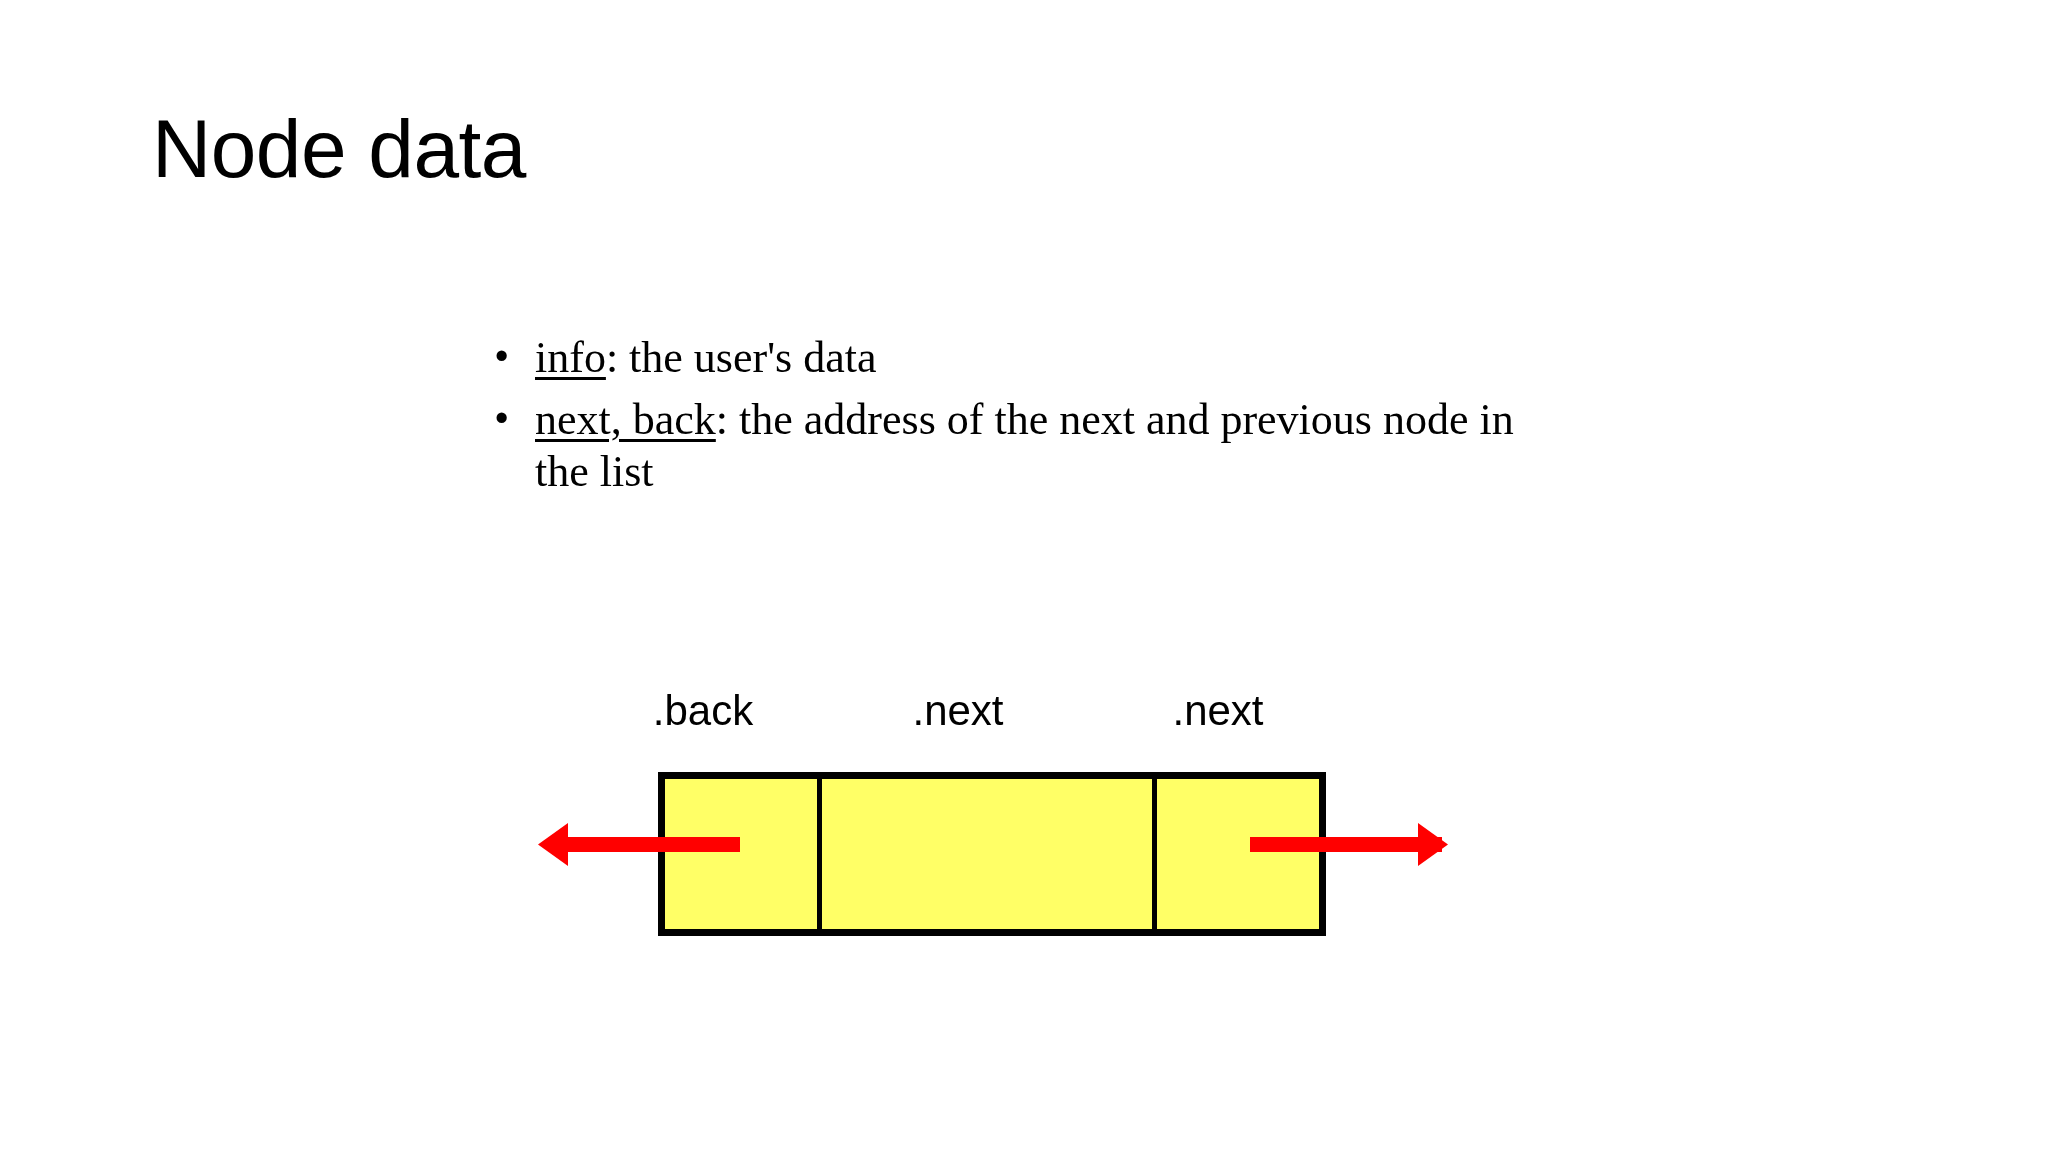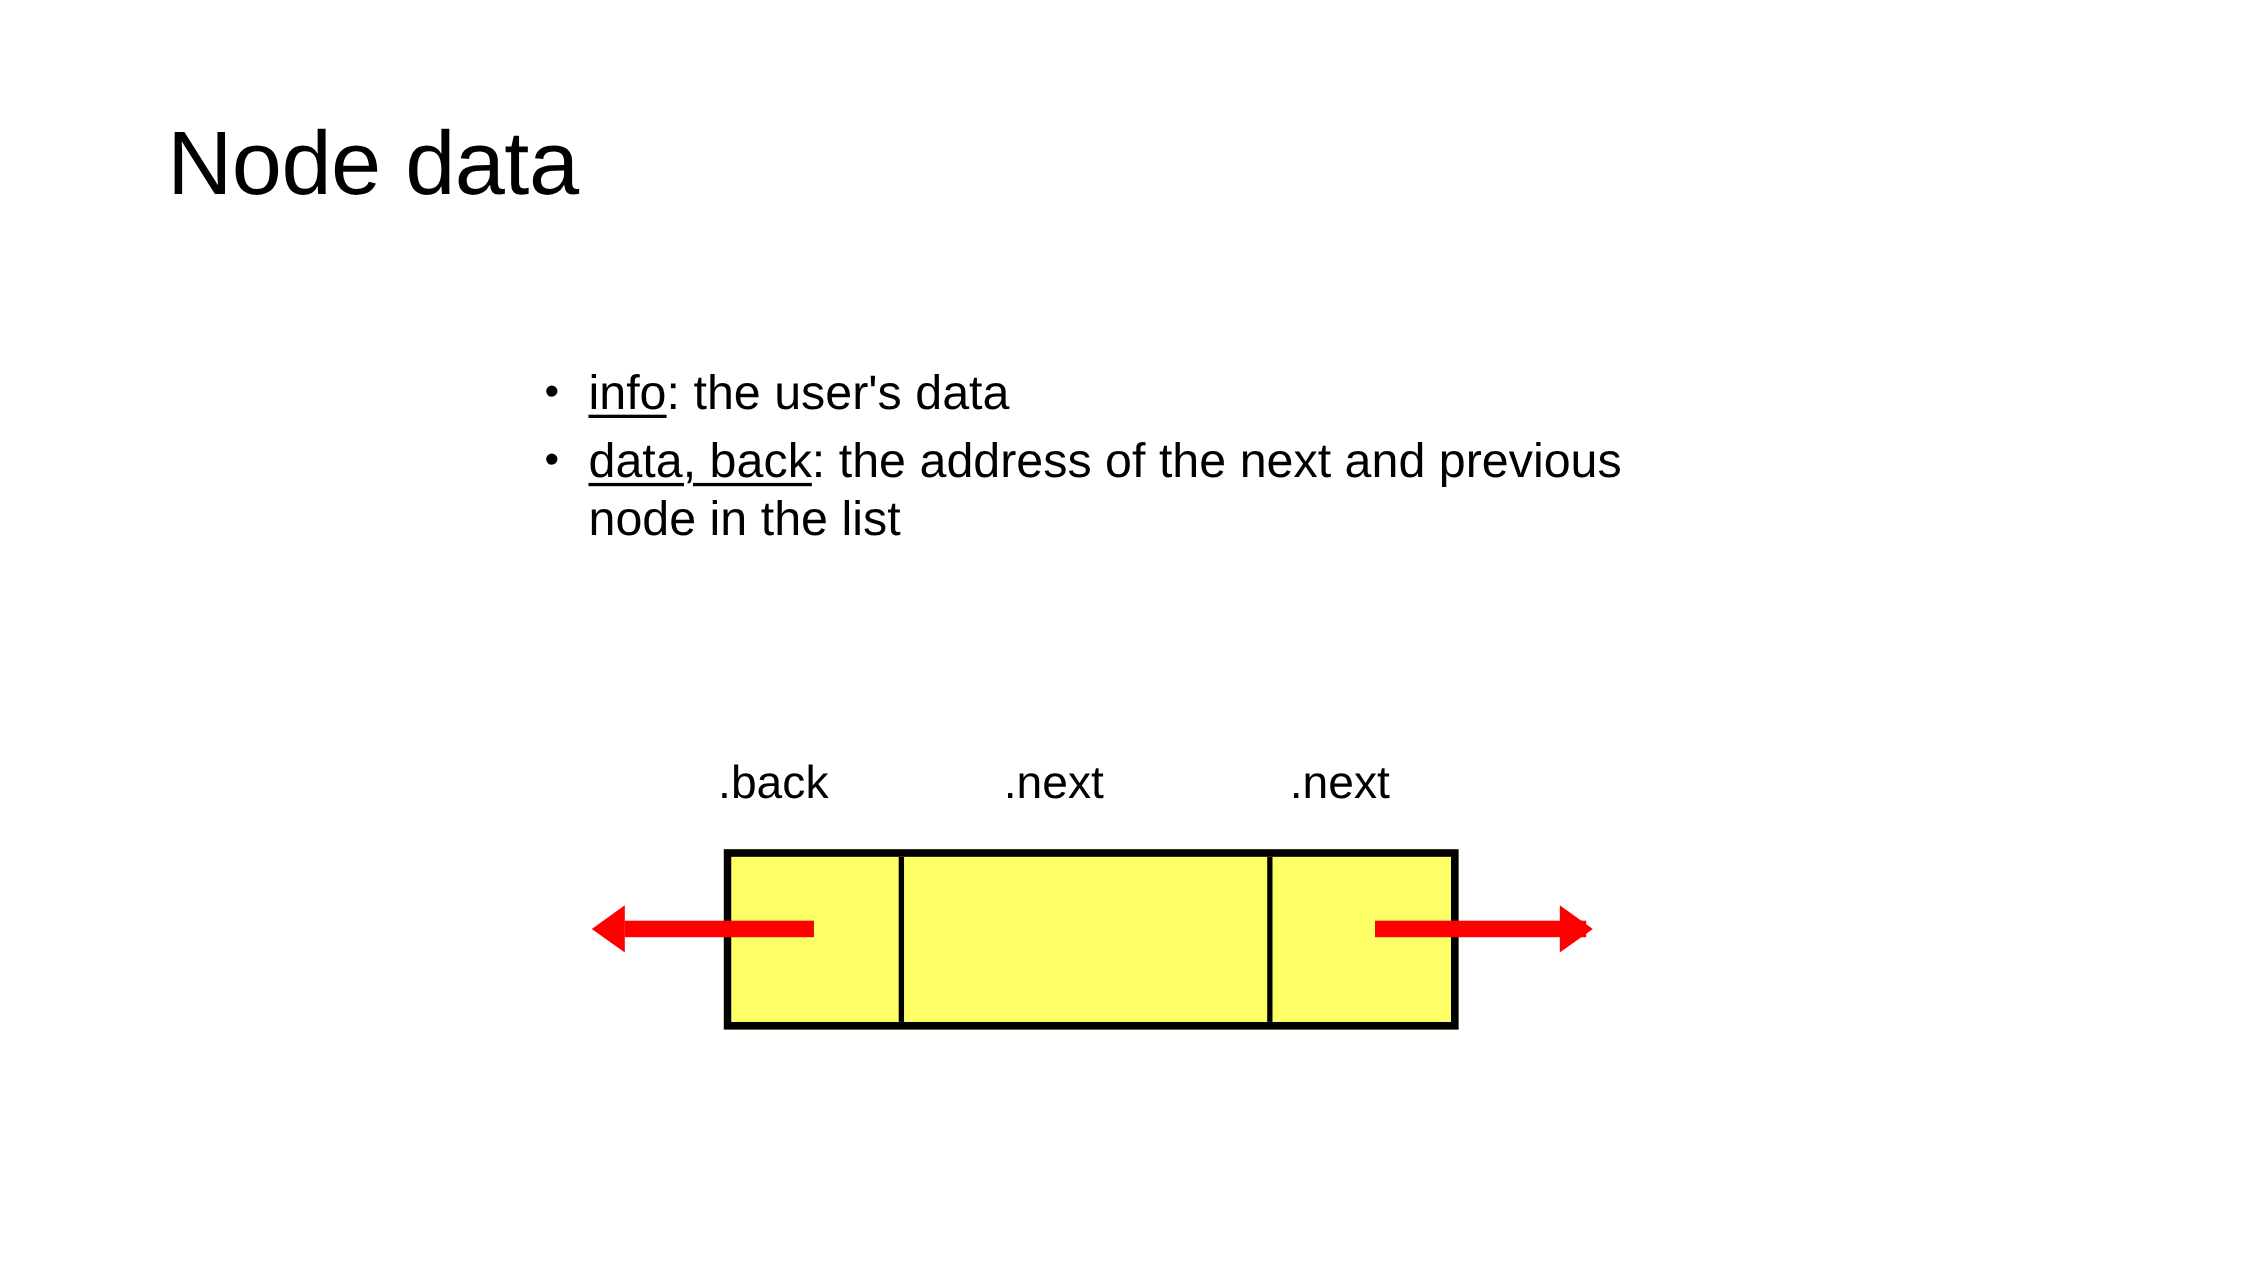--- a/index.html
+++ b/index.html
@@ -53,20 +53,21 @@
     flex: 0 0 auto;
     width: 40px;
     font-size: 38px;
     line-height: 1.28;
     text-align: left;
     color: #000000;
   }
   .bullet-text {
     flex: 1 1 auto;
     text-align: left;
+    font-family: Liberation Serif, serif;
   }
   .bullet-text .kw {
     text-decoration: underline;
     text-underline-offset: 5px;
     text-decoration-thickness: 3px;
   }
 
   
   #node-diagram {
     position: absolute;
@@ -127,21 +128,21 @@
 
   <div id="body-list">
 
     <div class="bullet-row">
       <span class="bullet-mark">•</span>
       <span class="bullet-text"><span class="kw">info</span><span>: the user's data</span></span>
     </div>
 
     <div class="bullet-row">
       <span class="bullet-mark">•</span>
-      <span class="bullet-text"><span class="kw">data, back</span><span>: the address of the next and previous node in the list</span></span>
+      <span class="bullet-text"><span class="kw">next, back</span><span>: the address of the next and previous node in the list</span></span>
     </div>
 
   </div>
 
   <div id="node-diagram">
 
     <div id="label-back" class="cell-label">.back</div>
     <div id="label-info" class="cell-label">.next</div>
     <div id="label-next" class="cell-label">.next</div>
 

